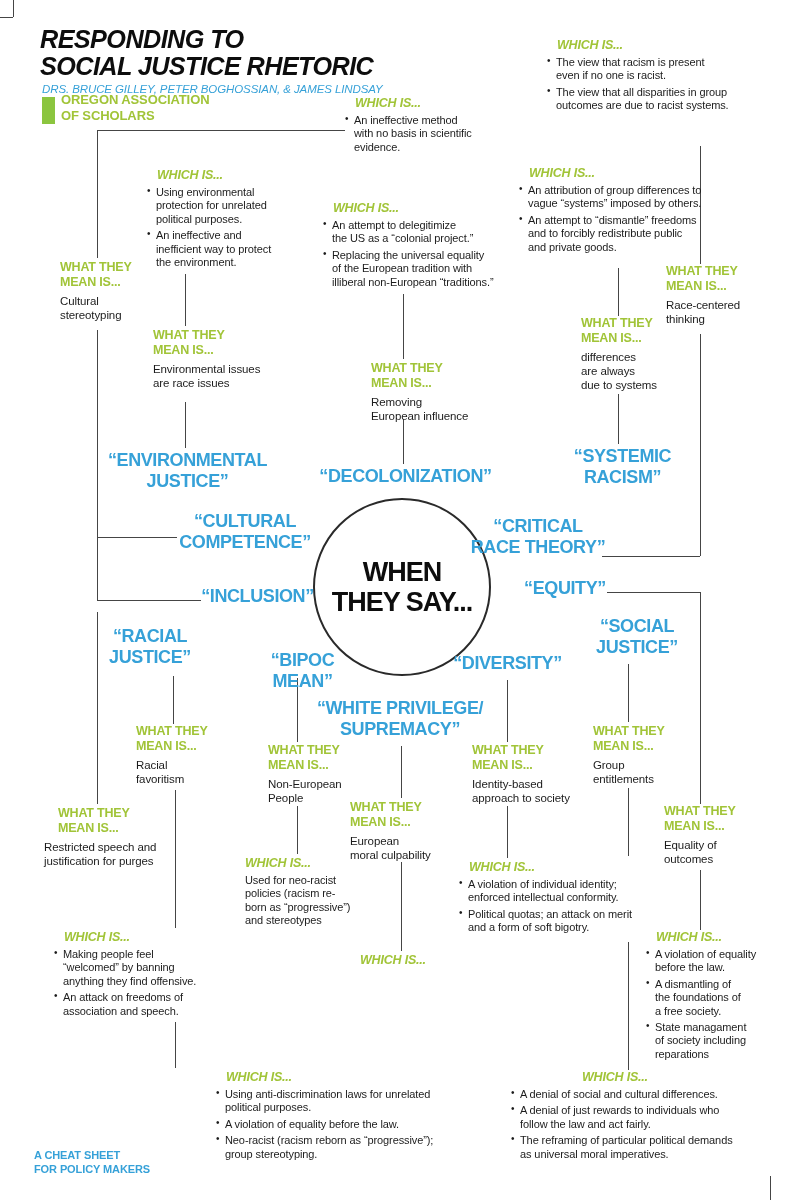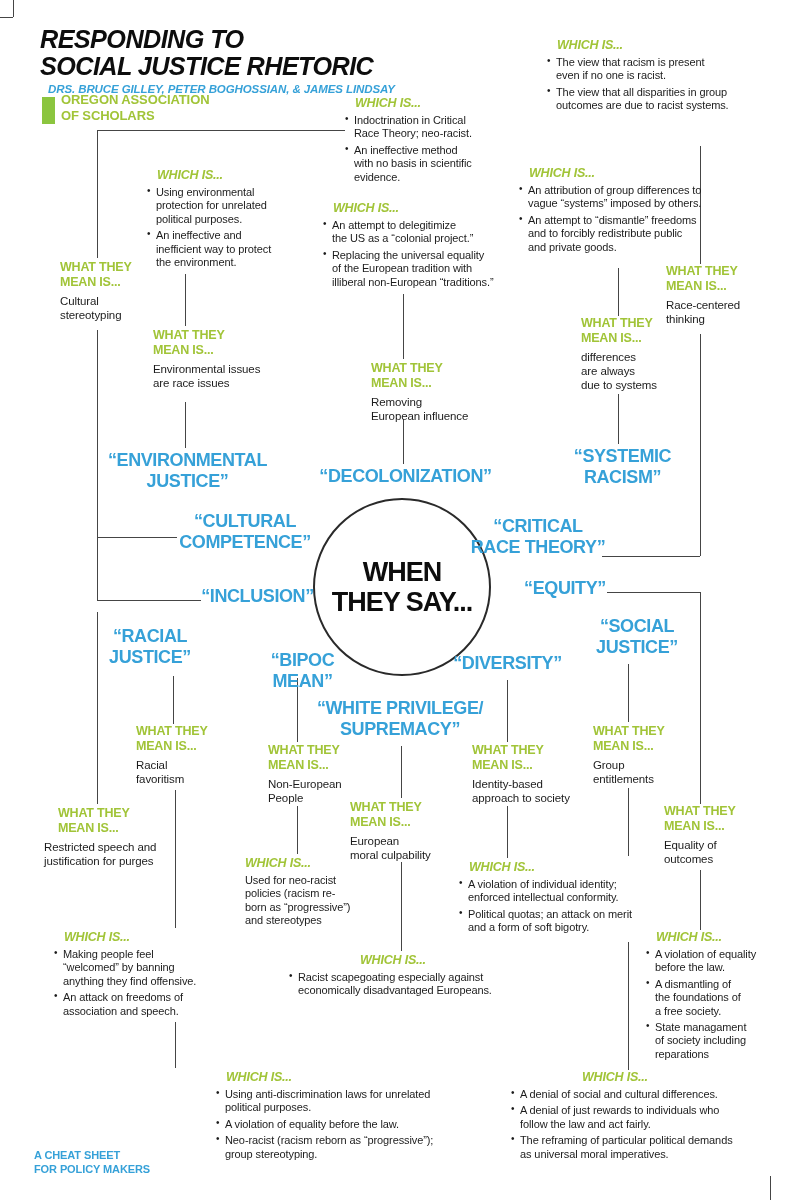--- a/index.html
+++ b/index.html
@@ -7,22 +7,22 @@
     position:relative;width:790px;height:1200px;background:#fff;overflow:hidden;
     font-family:"Liberation Sans","DejaVu Sans",sans-serif;color:var(--ink,#1c1c1c);
   }
   
   .ln{position:absolute;background:var(--line,#454545);}
   .lh{height:1px;}
   .lv{width:1px;}
   
   .title{position:absolute;left:40px;top:26px;font-size:26px;font-weight:bold;font-style:italic;
          line-height:1.04;letter-spacing:-0.6px;color:#0d0d0d;transform:scaleX(.97);transform-origin:left top;white-space:pre-line;}
-  .authors{position:absolute;left:42px;top:83px;font-size:11.5px;font-weight:bold;font-style:italic;
-           color:var(--blue,#36a1d8);letter-spacing:-0.1px;margin-left:6px;}
+  .authors{position:absolute;left:42px;top:83px;font-size:11.5px;font-weight:normal;font-style:italic;
+           color:var(--blue,#36a1d8);letter-spacing:-0.1px;}
   .orgsq{position:absolute;left:42px;top:97px;width:13px;height:27px;background:var(--green2,#8bc53f);}
   .orgtx{position:absolute;left:61px;top:92px;font-size:13px;font-weight:bold;color:var(--green,#a1c438);
          line-height:1.2;white-space:pre-line;letter-spacing:-0.1px;}
   
   .wblock{position:absolute;}
   .whead{color:var(--green,#a1c438);font-style:italic;font-weight:bold;font-size:12.5px;
          letter-spacing:-0.2px;margin:0 0 4px 11px;}
   .center-head .whead{margin-left:72px;}
   .noindent .whead{margin-left:0;}
   .bullet{position:relative;padding-left:10px;font-size:11px;line-height:1.22;white-space:pre-line;
@@ -121,22 +121,20 @@
   <div class="wblock" style="left:546px;top:38px;width:244px">
     <div class="whead">WHICH IS...</div>
     <div class="bullet">The view that racism is present
 even if no one is racist.</div>
     <div class="bullet">The view that all disparities in group
 outcomes are due to racist systems.</div>
   </div>
 
   <div class="wblock" style="left:344px;top:96px;width:220px">
     <div class="whead">WHICH IS...</div>
-    <div class="bullet">Indoctrination in Critical
-Race Theory; neo-racist.</div>
     <div class="bullet">An ineffective method
 with no basis in scientific
 evidence.</div>
   </div>
 
   <div class="wblock" style="left:146px;top:168px;width:210px">
     <div class="whead">WHICH IS...</div>
     <div class="bullet">Using environmental
 protection for unrelated
 political purposes.</div>
@@ -270,22 +268,20 @@
     <div class="bullet">A dismantling of
 the foundations of
 a free society.</div>
     <div class="bullet">State managament
 of society including
 reparations</div>
   </div>
 
   <div class="wblock center-head" style="left:288px;top:953px;width:275px">
     <div class="whead">WHICH IS...</div>
-    <div class="bullet">Racist scapegoating especially against
-economically disadvantaged Europeans.</div>
   </div>
 
   <div class="wblock" style="left:215px;top:1070px;width:300px">
     <div class="whead">WHICH IS...</div>
     <div class="bullet">Using anti-discrimination laws for unrelated
 political purposes.</div>
     <div class="bullet">A violation of equality before the law.</div>
     <div class="bullet">Neo-racist (racism reborn as “progressive”);
 group stereotyping.</div>
   </div>

